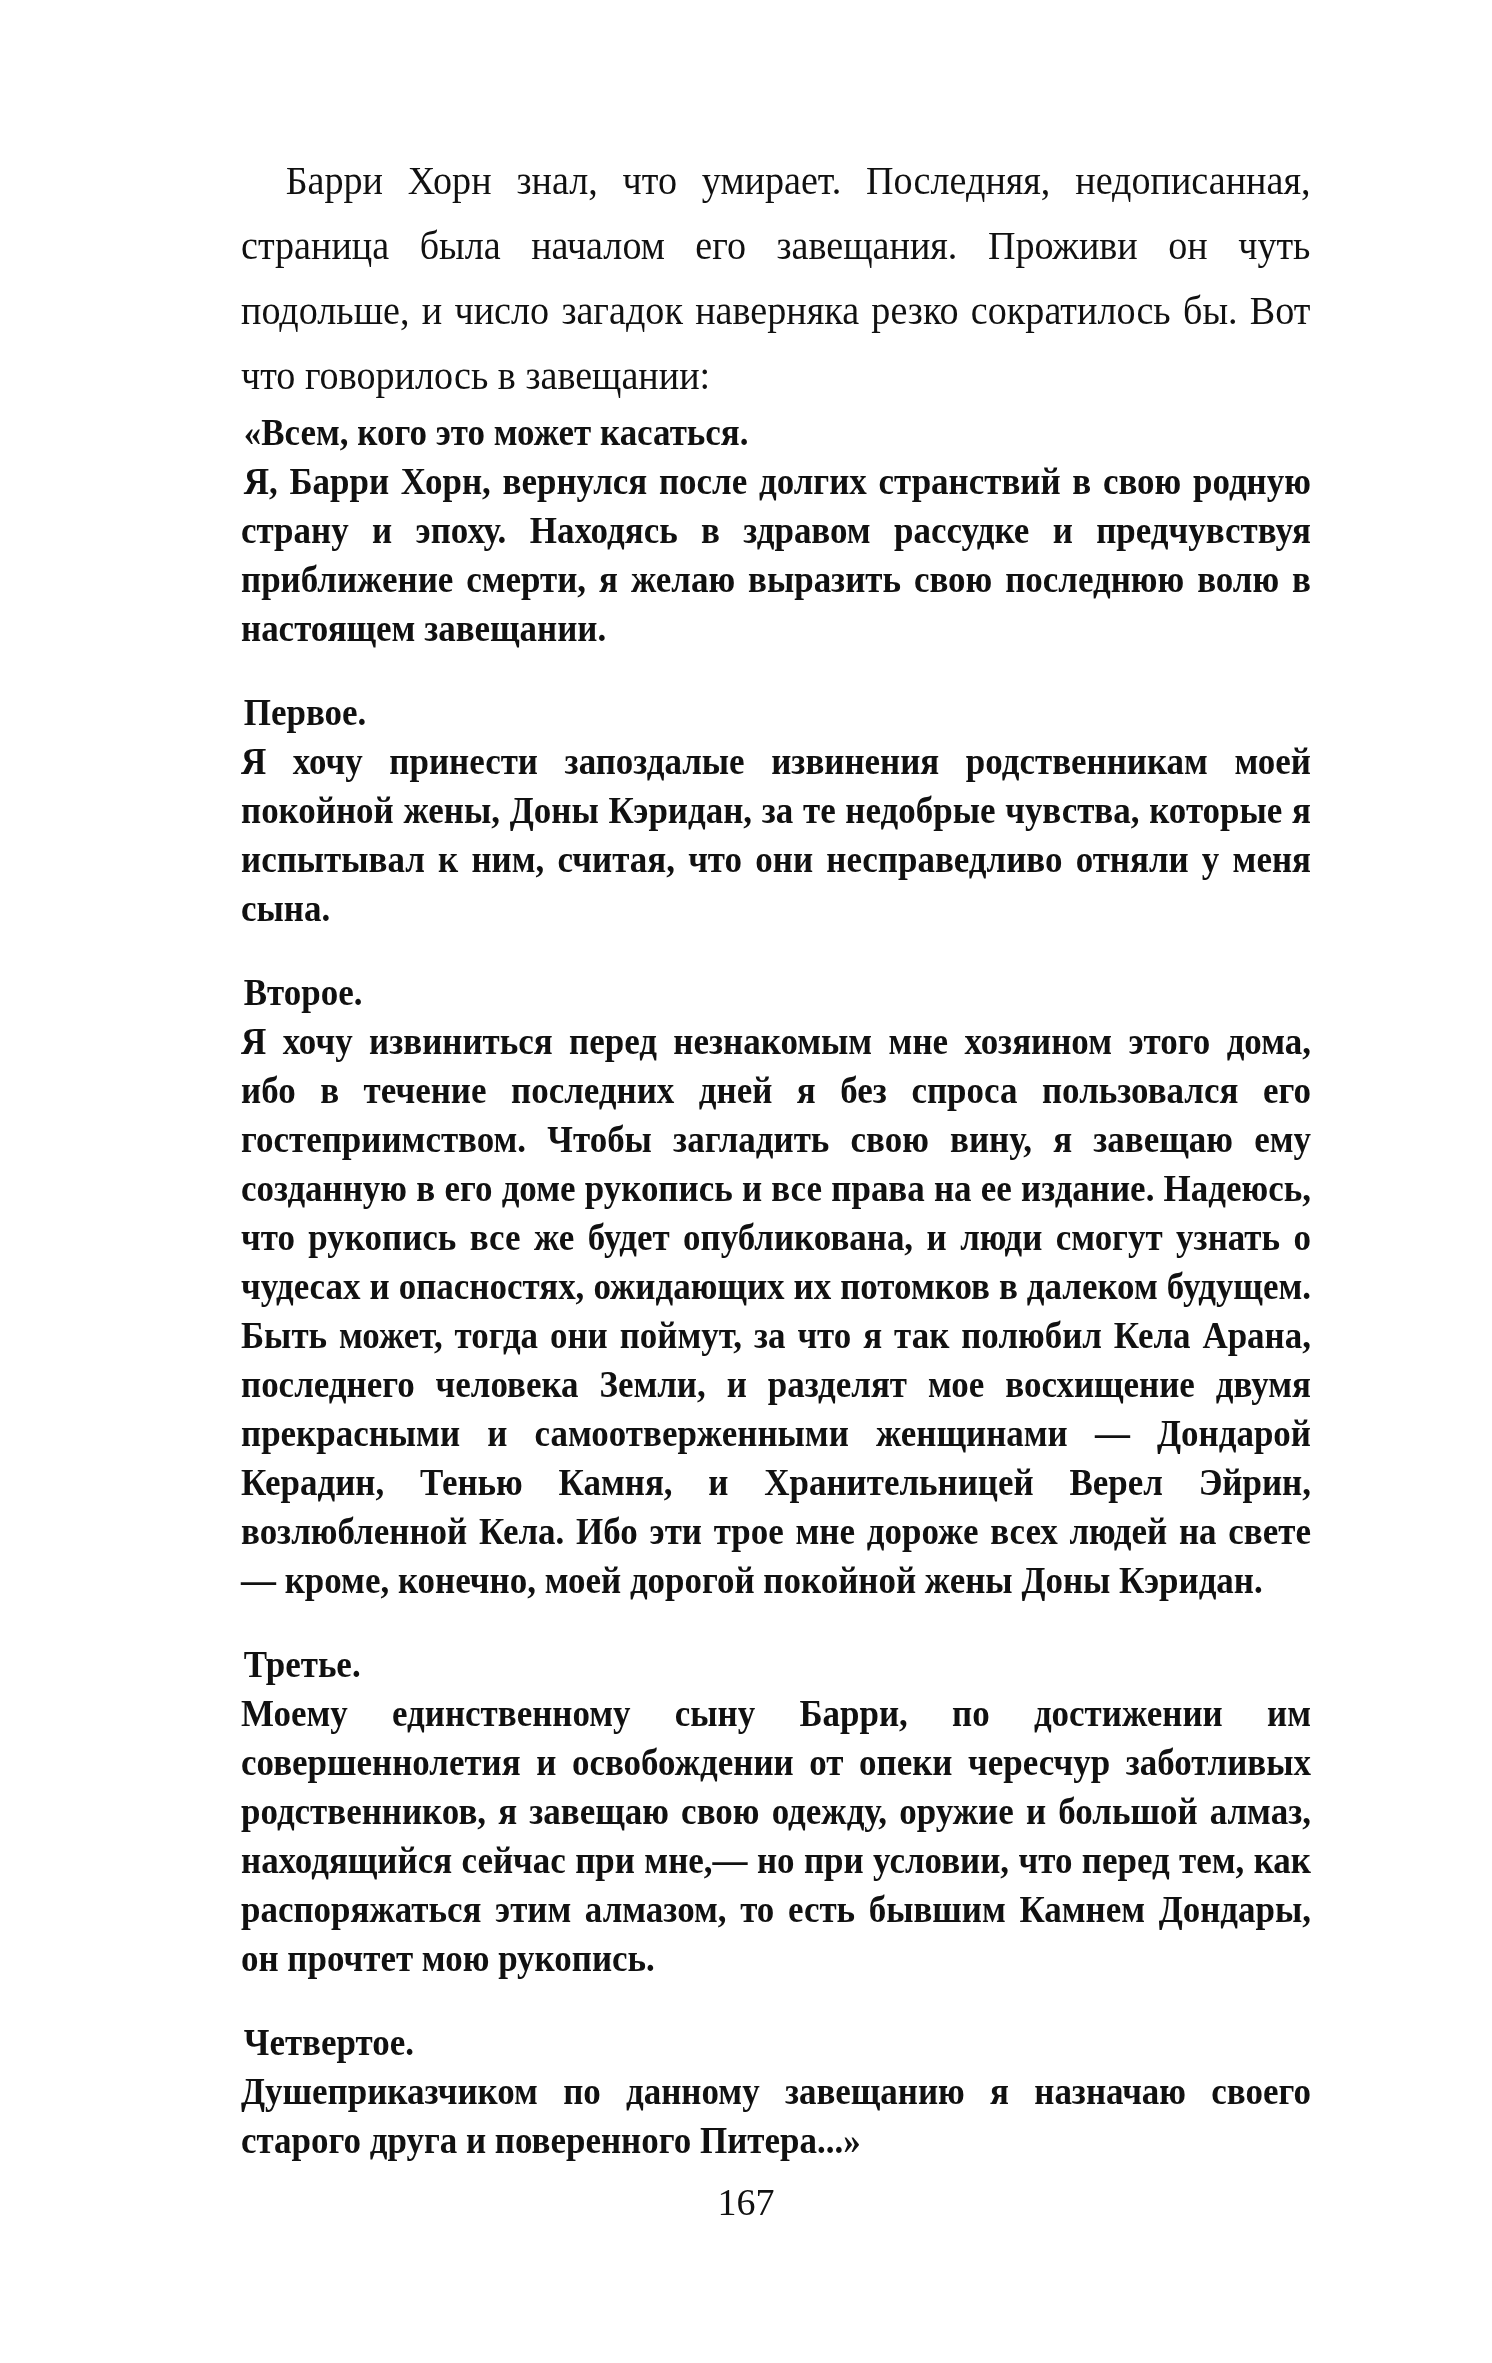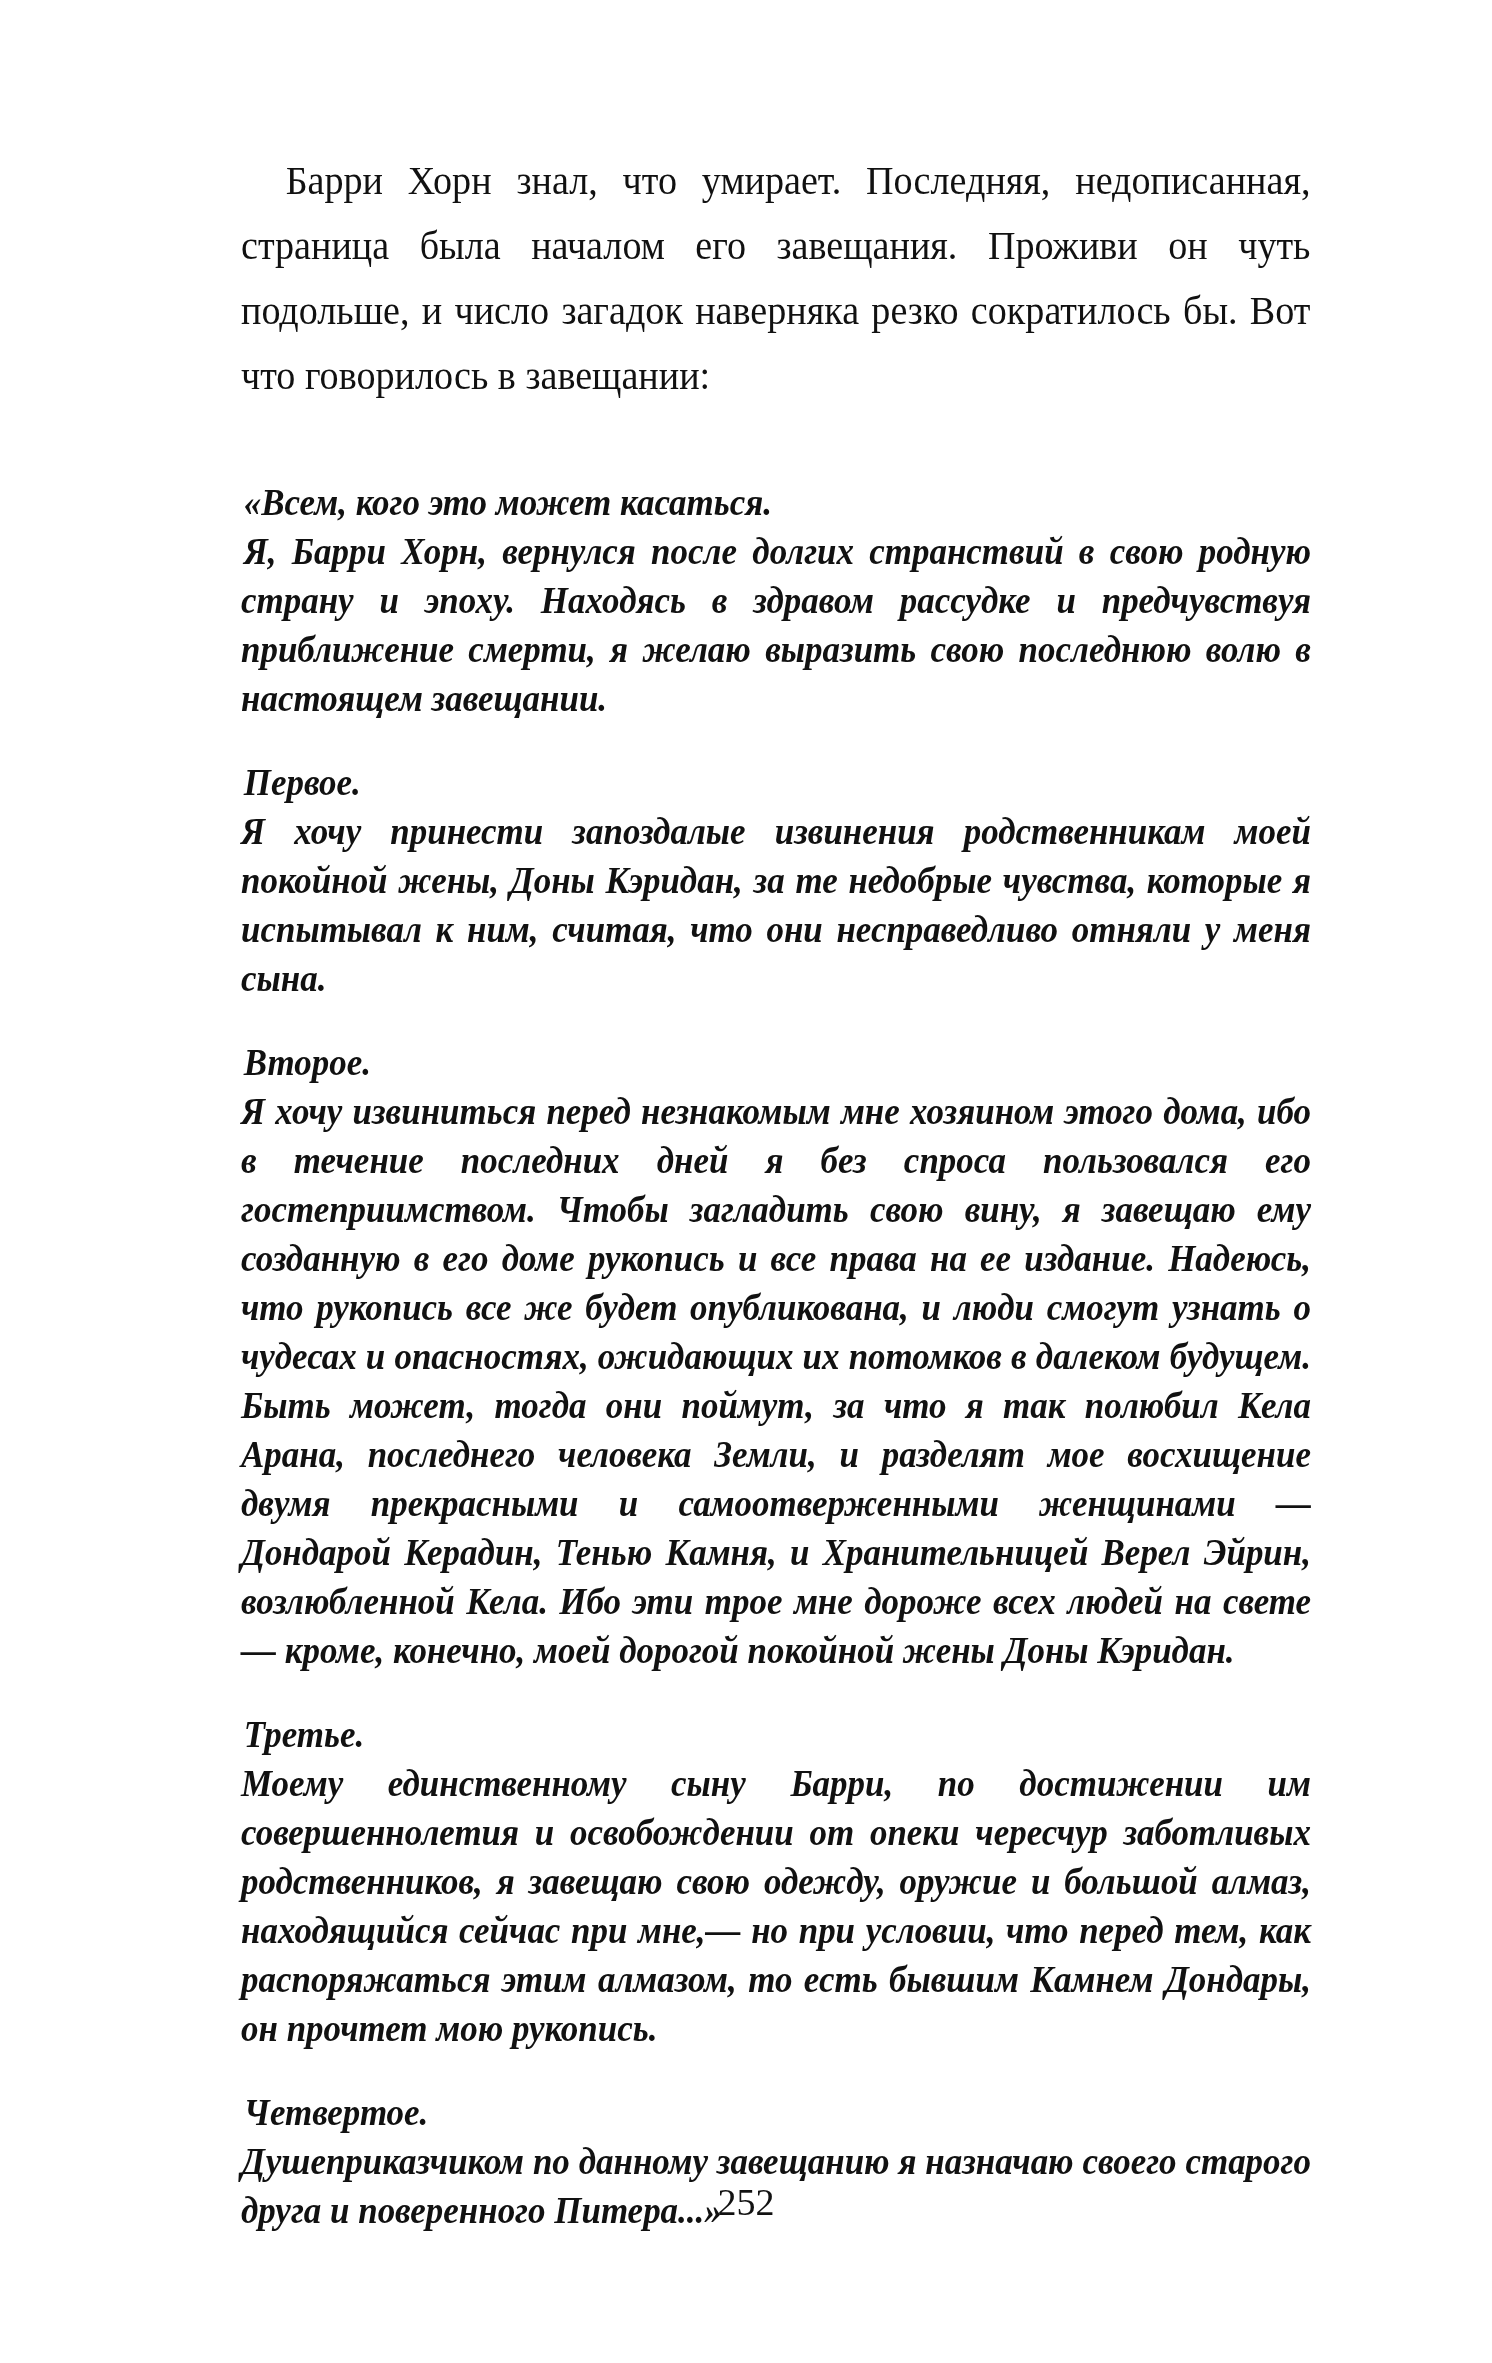--- a/index.html
+++ b/index.html
@@ -7,21 +7,21 @@
     width: 1492px; height: 2363px; position: relative; overflow: hidden;
     font-family: "Liberation Serif", "DejaVu Serif", serif;
     color: #111111;
   }
   .page { position: absolute; left: 241px; top: 148px; width: 1070px; }
   .intro {
     font-size: 41px; line-height: 65px; text-align: justify;
     text-indent: 48px; margin: 0;
     transform: scaleX(0.93); transform-origin: left top; width: 1150px;
   }
-  .will { margin-top: 70px; font-style: italic; font-weight: bold; }
+  .will { font-weight: bold; }
   .will p {
     font-size: 38px; line-height: 49px; margin: 0; text-align: justify;
     text-indent: 3px;
     transform: scaleX(0.92); transform-origin: left top; width: 1163px;
   }
   .will p.body { text-indent: 0; }
   .heading { margin-top: 35px !important; }
   .page-number {
     position: absolute; left: 0; width: 1492px; top: 2180px;
     text-align: center; font-size: 38px;
@@ -44,13 +44,13 @@
     <p class="body">Я хочу извиниться перед незнакомым мне хозяином этого дома, ибо в течение последних дней я без спроса пользовался его гостеприимством. Чтобы загладить свою вину, я завещаю ему созданную в его доме рукопись и все права на ее издание. Надеюсь, что рукопись все же будет опубликована, и люди смогут узнать о чудесах и опасностях, ожидающих их потомков в далеком будущем. Быть может, тогда они поймут, за что я так полюбил Кела Арана, последнего человека Земли, и разделят мое восхищение двумя прекрасными и самоотверженными женщинами — Дондарой Керадин, Тенью Камня, и Хранительницей Верел Эйрин, возлюбленной Кела. Ибо эти трое мне дороже всех людей на свете — кроме, конечно, моей дорогой покойной жены Доны Кэридан.</p>
 
     <p class="heading">Третье.</p>
     <p class="body">Моему единственному сыну Барри, по достижении им совершеннолетия и освобождении от опеки чересчур заботливых родственников, я завещаю свою одежду, оружие и большой алмаз, находящийся сейчас при мне,— но при условии, что перед тем, как распоряжаться этим алмазом, то есть бывшим Камнем Дондары, он прочтет мою рукопись.</p>
 
     <p class="heading">Четвертое.</p>
     <p class="body">Душеприказчиком по данному завещанию я назначаю своего старого друга и поверенного Питера...»</p>
   </div>
 </div>
 
-<div class="page-number">252</div>
+<div class="page-number">167</div>
 
 </body></html>

